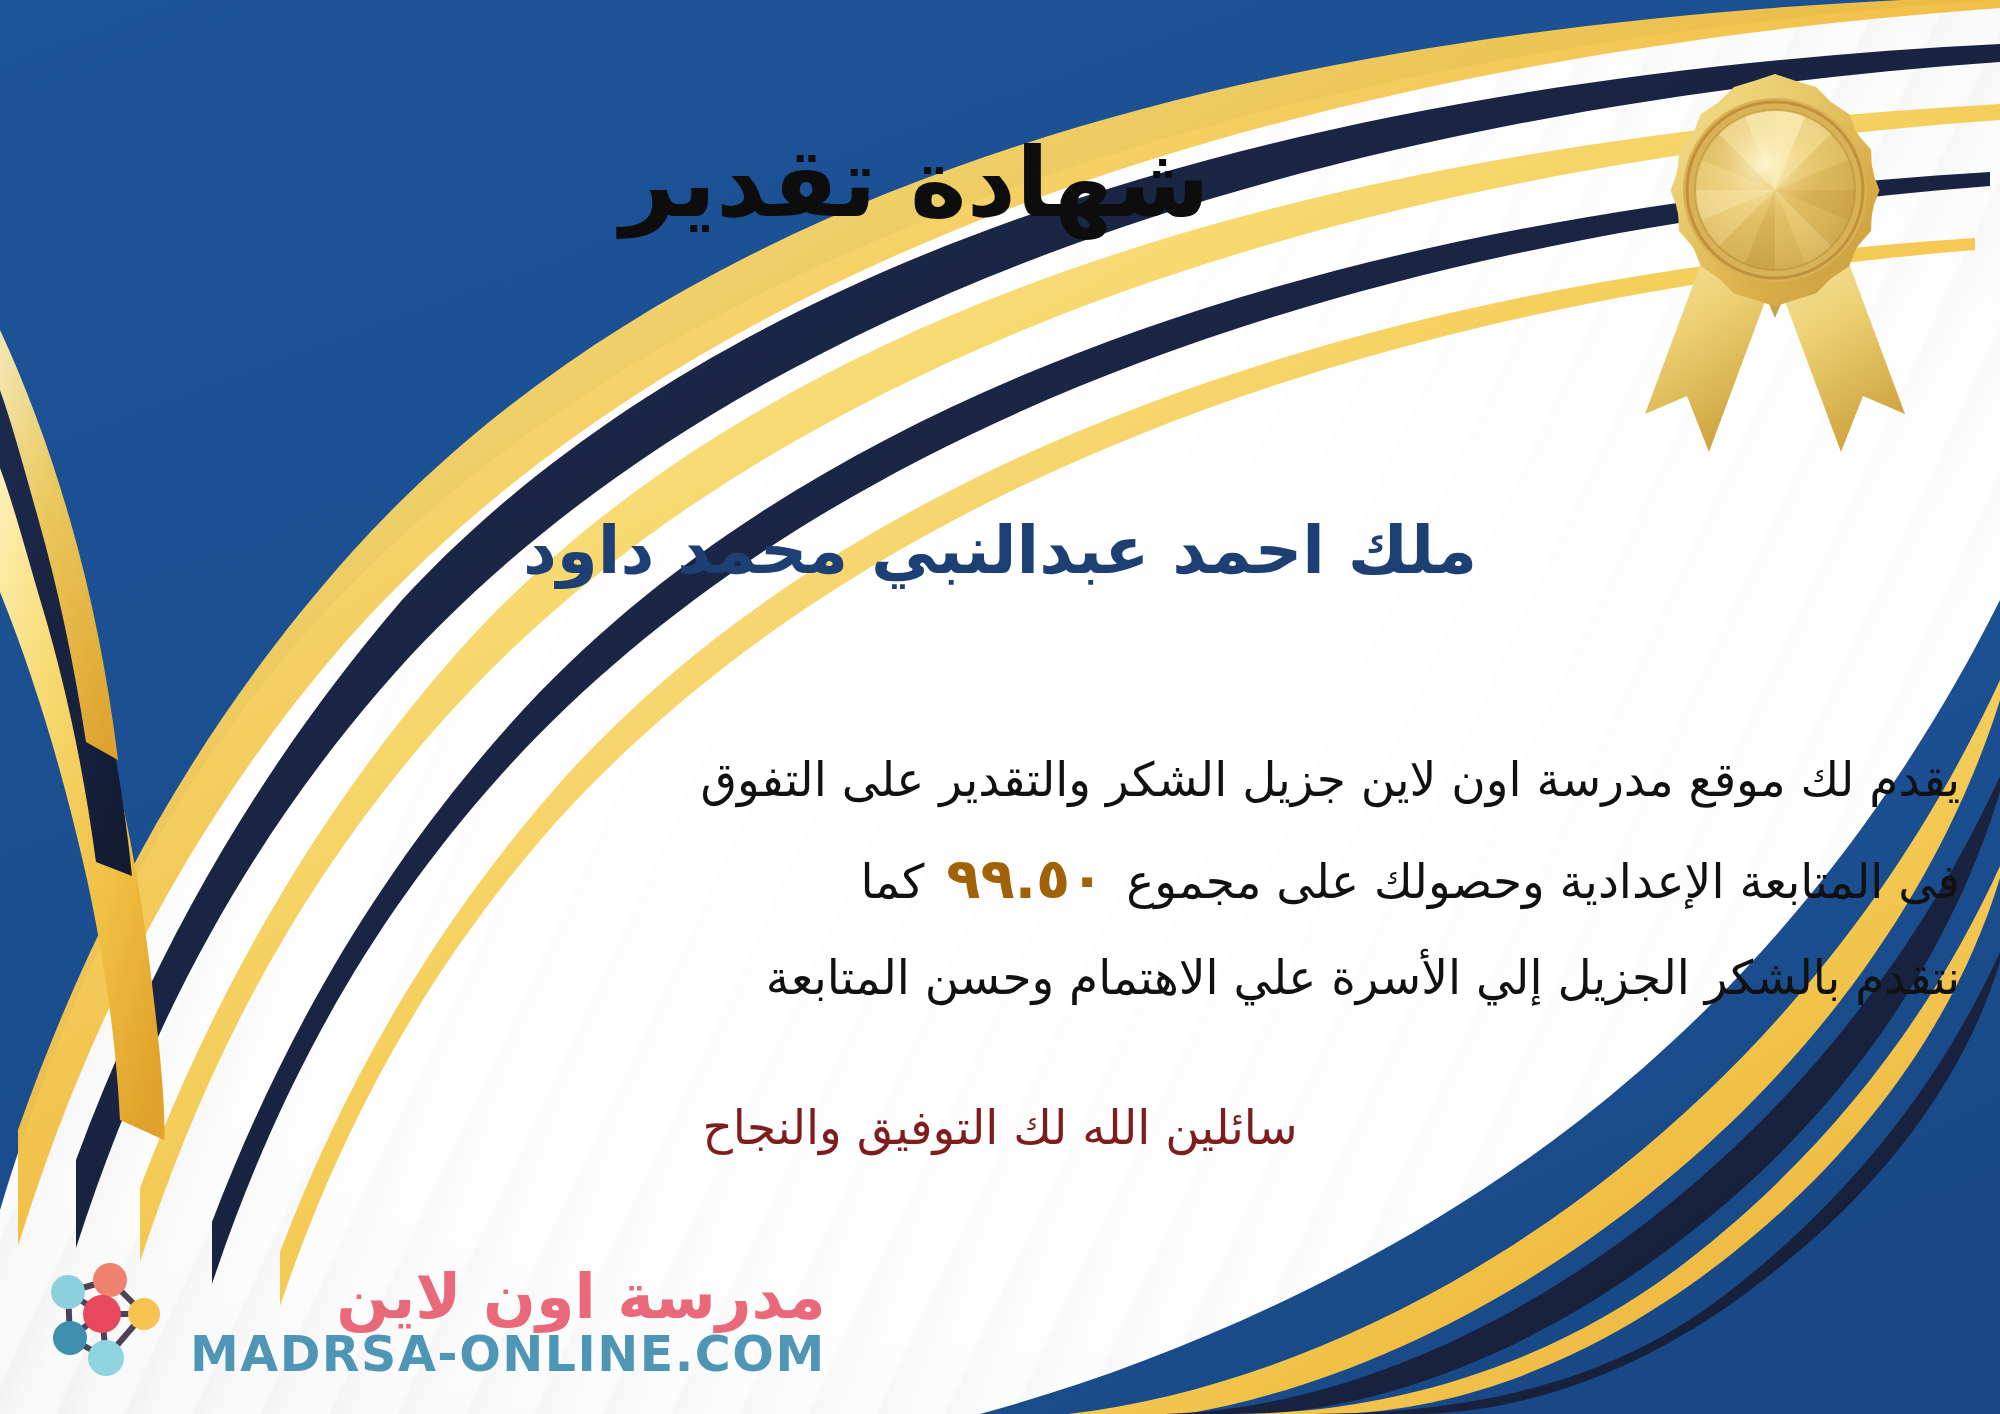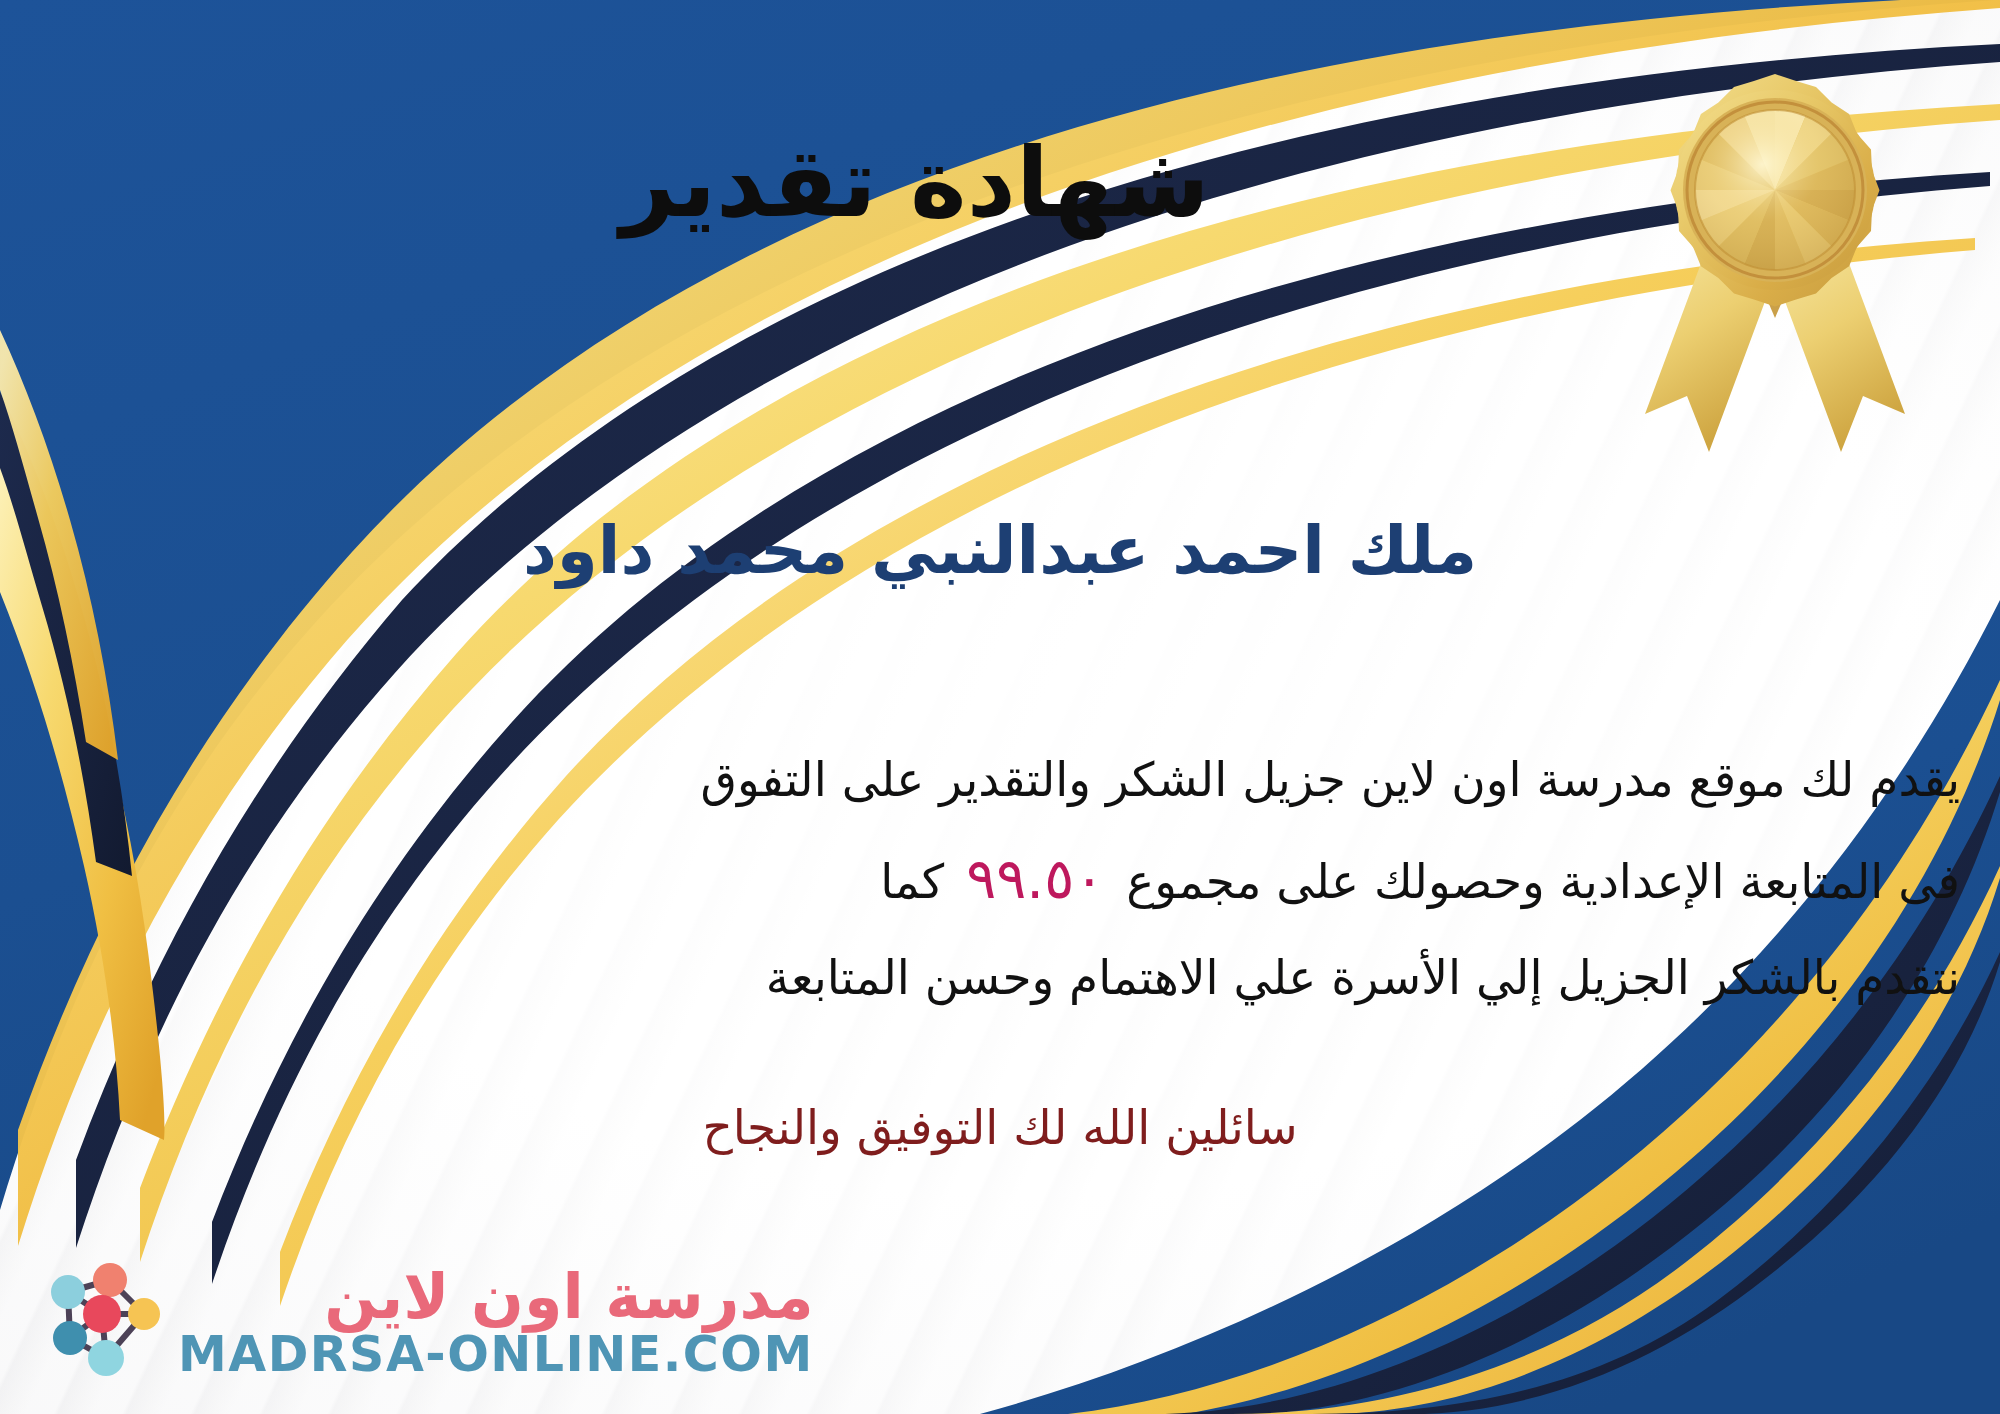--- a/index.html
+++ b/index.html
@@ -92,22 +92,22 @@
     font-size: 47px;
     font-weight: 400;
     color: #111111;
     line-height: 1.92;
   }
   .body-line {
     display: block;
     white-space: nowrap;
   }
   .grade-value {
-    color: #be185d;
-    font-weight: 400;
+    color: #a16207;
+    font-weight: 700;
     font-size: 56px;
     padding: 0 22px;
     letter-spacing: 1px;
   }
 
   .closing-line {
     position: absolute;
     top: 1090px;
     left: 0;
     right: 0;
@@ -118,21 +118,21 @@
   }
 
   
   .brand {
     position: absolute;
     left: 26px;
     bottom: 24px;
     display: flex;
     flex-direction: row-reverse;
     align-items: center;
-    gap: 2px;
+    gap: 14px;
     z-index: 8;
   }
   .brand-text {
     display: flex;
     flex-direction: column;
     align-items: flex-start;
     line-height: 1;
   }
   .brand-ar {
     font-size: 62px;

